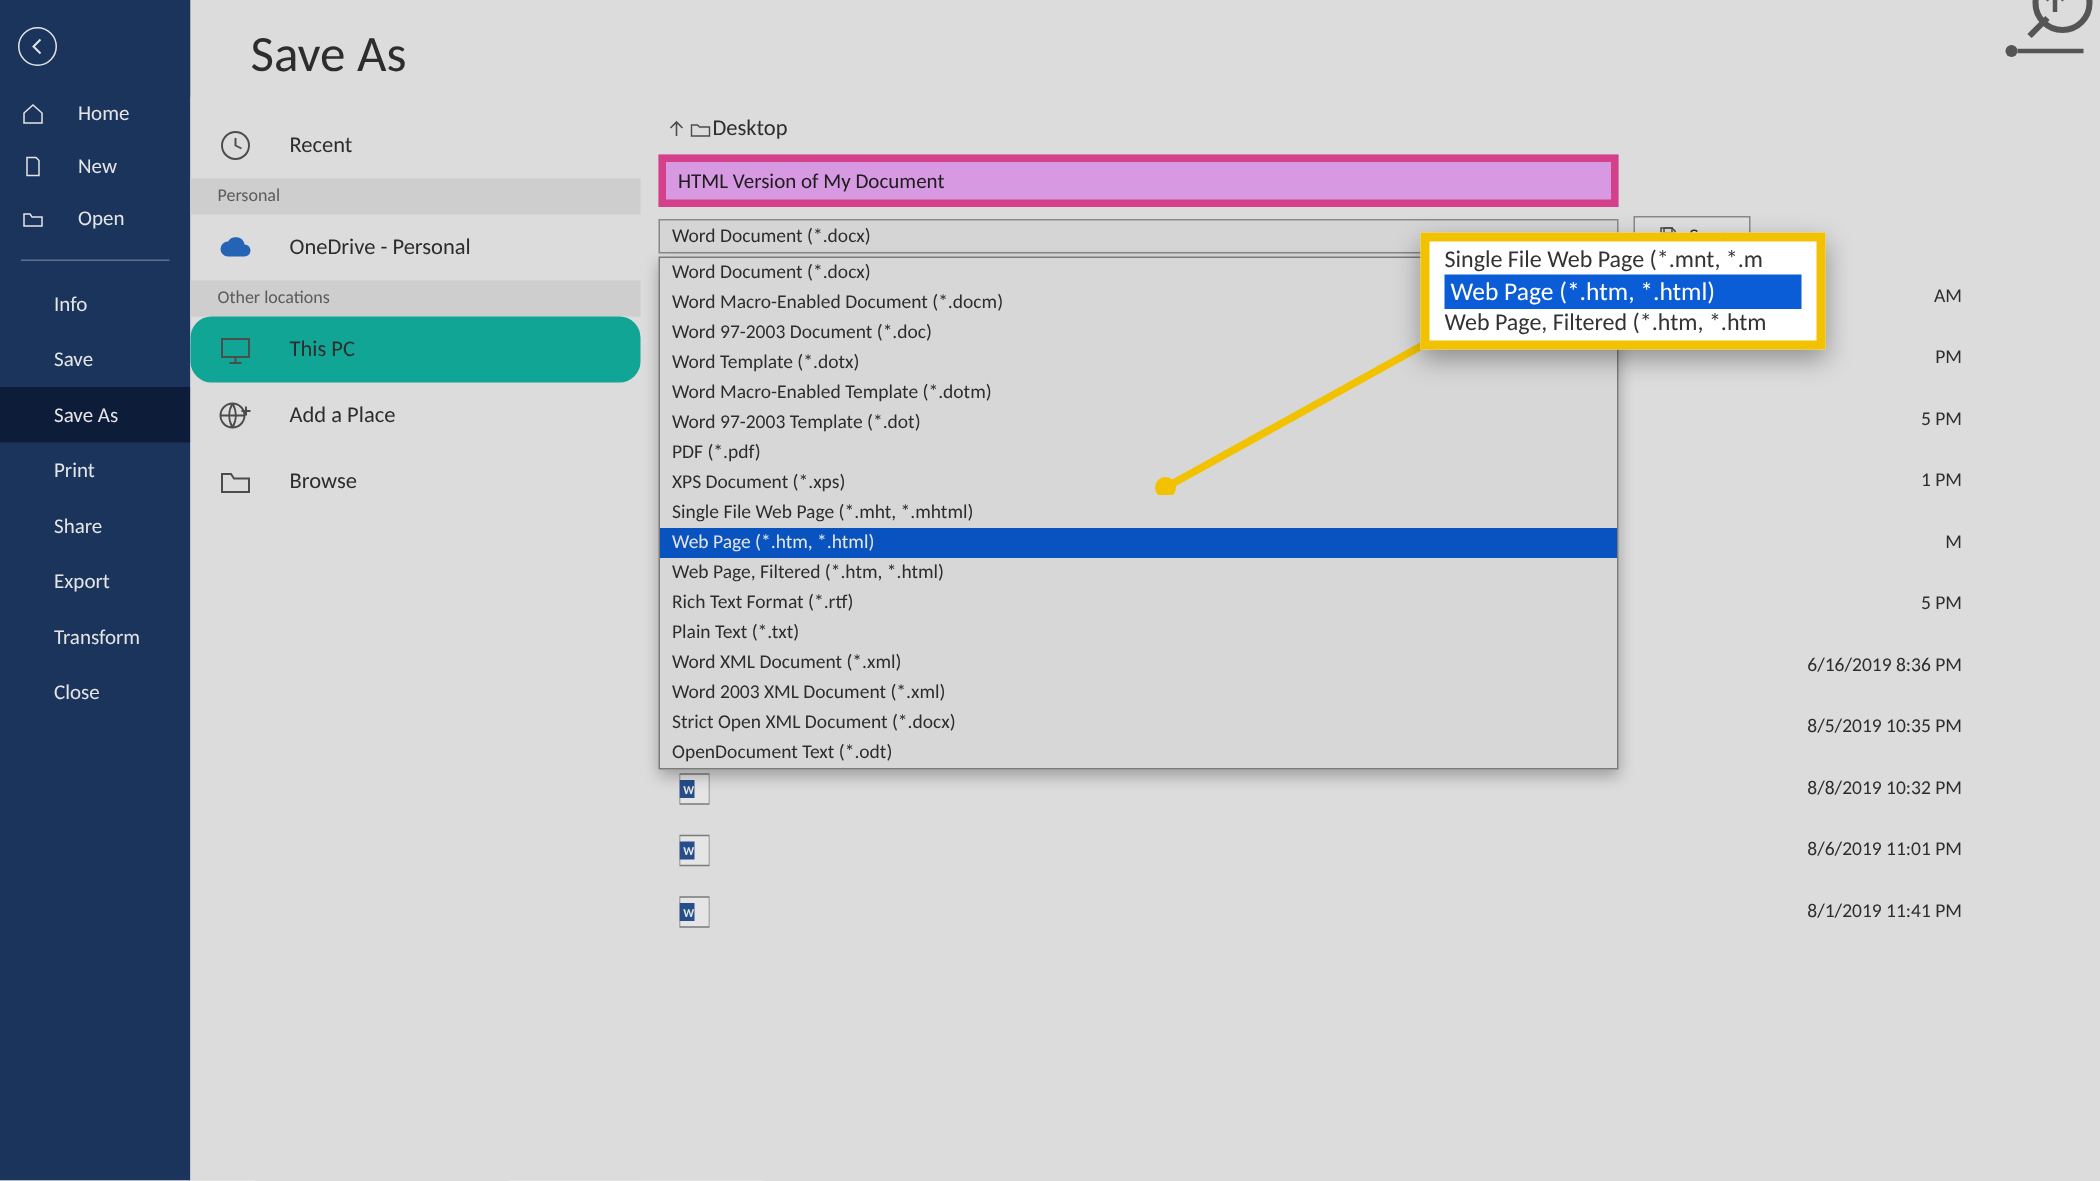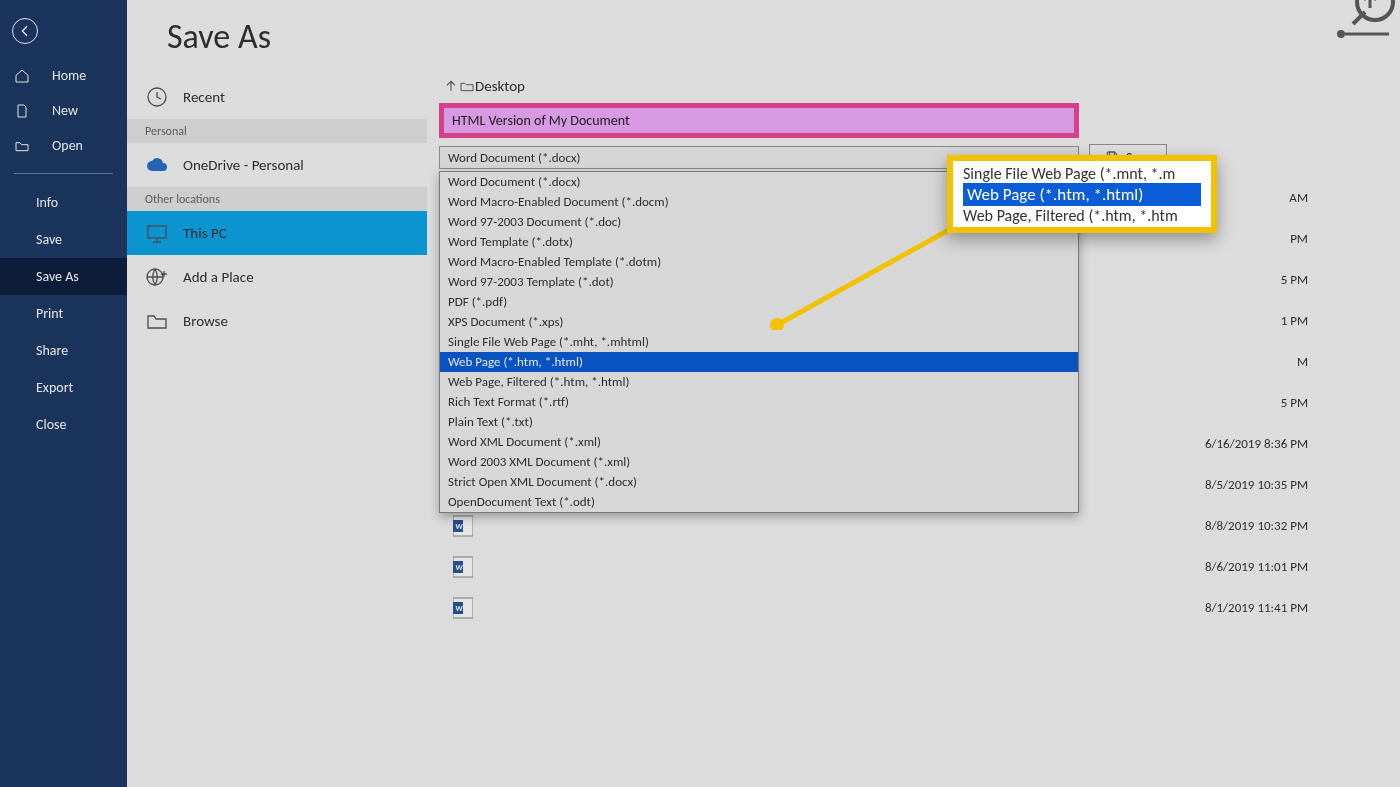--- a/index.html
+++ b/index.html
@@ -33,24 +33,24 @@
 
   
   .content { flex: 1; display: flex; flex-direction: column; background: #f5f5f5; position: relative; }
   .page-title { font-size: 34px; font-weight: 300; color: #333; padding: 16px 40px 8px 40px; }
 
   .cols { display: flex; flex: 1; }
 
   
   .midcol { width: 300px; padding: 10px 0 0 0; background: #f5f5f5; }
   .loc-item {
-    display: flex; align-items: center; gap: 14px; padding: 10px 18px;
+    display: flex; align-items: center; gap: 24px; padding: 10px 18px;
     font-size: 15px; color: #333; cursor: pointer;
   }
-  .loc-item.selected { background: #0ea5e9; }
+  .loc-item.selected { background: #14b8a6; border-radius: 14px; }
   .section-label {
     padding: 5px 18px; font-size: 12px; color: #666; background: #e6e6e6;
   }
 
   
   .rightcol { flex: 1; padding: 8px 12px 0 12px; position: relative; }
 
   .path-row { display: flex; align-items: center; padding: 4px 4px 8px 4px; }
   .folder-name { font-size: 15px; color: #333; }
 
@@ -157,20 +157,23 @@
         <span>Save As</span>
       </div>
     <div class="nav-item sub">
         <span>Print</span>
       </div>
     <div class="nav-item sub">
         <span>Share</span>
       </div>
     <div class="nav-item sub">
         <span>Export</span>
+      </div>
+    <div class="nav-item sub">
+        <span>Transform</span>
       </div>
     <div class="nav-item sub">
         <span>Close</span>
       </div>
   </div>
 
   <div class="content">
     <div class="page-title">Save As</div>
 
     <div class="cols">

